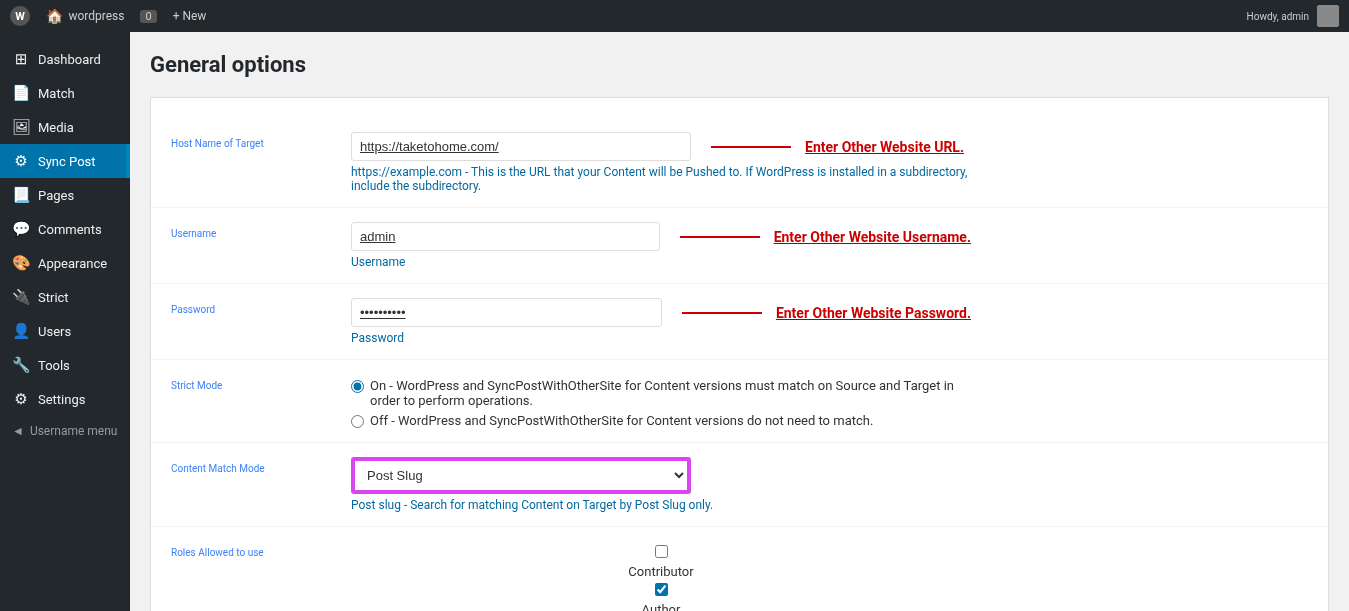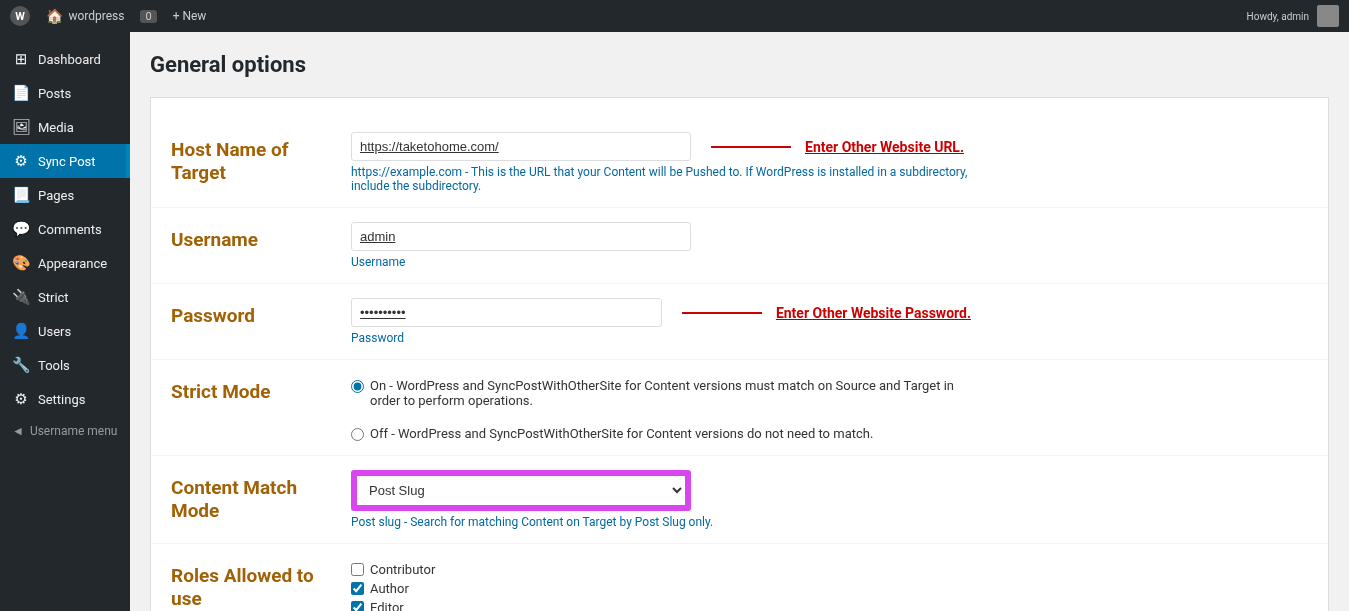--- a/index.html
+++ b/index.html
@@ -74,61 +74,60 @@
       display: flex;
       align-items: flex-start;
       padding: 14px 20px;
       border-bottom: 1px solid #f3f3f3;
       gap: 20px;
     }
     .form-row:last-child { border-bottom: none; }
     .form-label {
       width: 160px;
       flex-shrink: 0;
-      font-size: 19px;
-      color: #a16207;
+      font-size: 10px;
+      color: #3b82f6;
       padding-top: 6px;
-      font-weight: bold;
     }
     .form-field { flex: 1; max-width: 620px; }
     .form-input {
       width: 340px;
       padding: 6px 8px;
       border: 1px solid #ddd;
       border-radius: 3px;
       font-size: 13px;
       color: #333;
       background: #fff;
     }
     .field-hint {
       font-size: 12px;
       color: #0369a1;
       margin-top: 4px;
     }
 
     
-    .radio-group { display: flex; flex-direction: column; gap: 18px; padding-top: 4px; }
+    .radio-group { display: flex; flex-direction: column; gap: 5px; padding-top: 4px; }
     .radio-label { display: flex; align-items: flex-start; gap: 6px; font-size: 13px; color: #333; }
     .radio-label input[type=radio] { margin-top: 2px; accent-color: #0073aa; }
 
     
     .form-select {
       width: 340px;
       padding: 6px 8px;
-      border: 6px solid #d946ef;
+      border: 4px solid #d946ef;
       border-radius: 3px;
       font-size: 13px;
       color: #333;
       background: #fff;
       cursor: pointer;
     }
 
     
     .checkbox-group { display: flex; flex-direction: column; gap: 4px; padding-top: 4px; }
-    .checkbox-label { display: flex; align-items: center; gap: 6px; font-size: 13px; color: #333; }
+    .checkbox-label { display: flex; align-items: center; gap: 6px; font-size: 13px; color: #333; flex-direction: column; }
     .checkbox-label input[type=checkbox] { accent-color: #0073aa; }
 
     
     .input-annotation-wrapper {
       display: flex;
       align-items: center;
       gap: 0;
       text-decoration: underline;
     }
     .right-annotation {
@@ -174,21 +173,21 @@
 
 <div class="layout">
 
   <div class="sidebar">
     <div class="sidebar-item">
       <span class="icon">⊞</span>
       <span>Dashboard</span>
     </div>
     <div class="sidebar-item">
       <span class="icon">📄</span>
-      <span>Posts</span>
+      <span>Match</span>
     </div>
     <div class="sidebar-item">
       <span class="icon">🖼</span>
       <span>Media</span>
     </div>
     <div class="sidebar-item active has-right-bar">
       <span class="icon">⚙</span>
       <span>Sync Post</span>
     </div>
     <div class="sidebar-item">
@@ -242,20 +241,24 @@
           </div>
           <div class="field-hint">https://example.com - This is the URL that your Content will be Pushed to. If WordPress is installed in a subdirectory, include the subdirectory.</div>
         </div>
       </div>
 
       <div class="form-row">
         <div class="form-label">Username</div>
         <div class="form-field">
           <div class="input-annotation-wrapper">
             <input type="text" class="form-input" value="admin" style="">
+            <div class="right-annotation">
+              <div class="right-line"></div>
+              <span class="right-annotation-text">Enter Other Website Username.</span>
+            </div>
           </div>
           <div class="field-hint">Username</div>
         </div>
       </div>
 
       <div class="form-row">
         <div class="form-label">Password</div>
         <div class="form-field">
           <div class="input-annotation-wrapper">
             <input type="password" class="form-input" value="••••••••••" style="">

